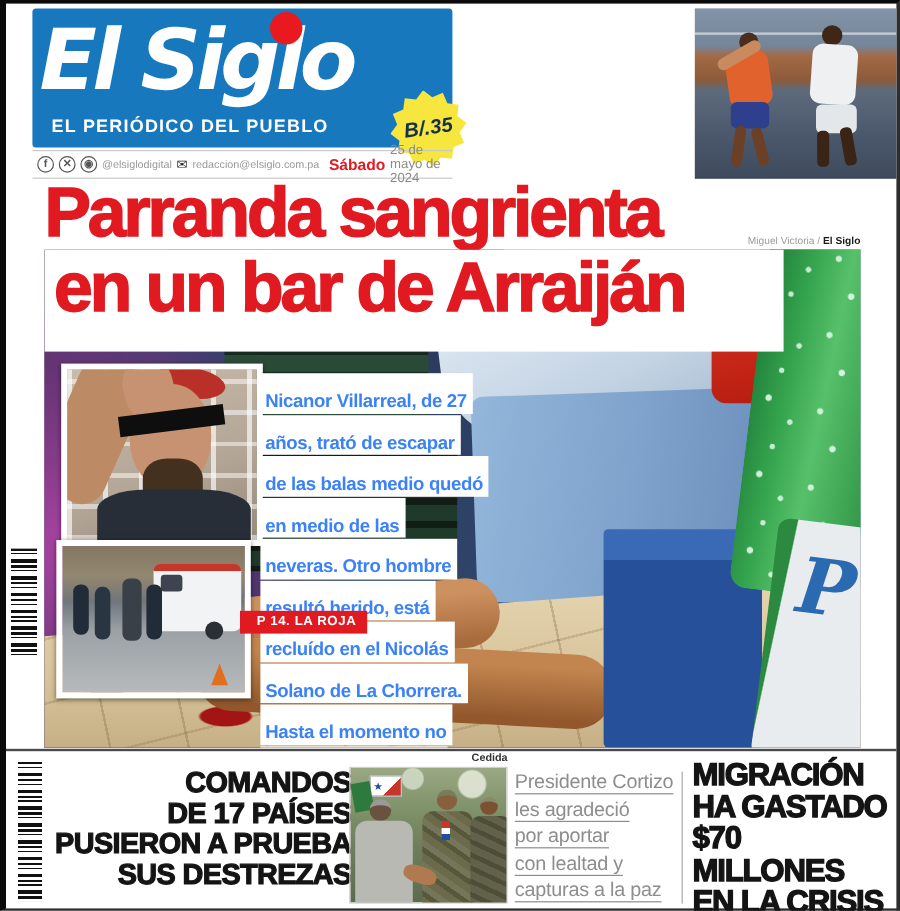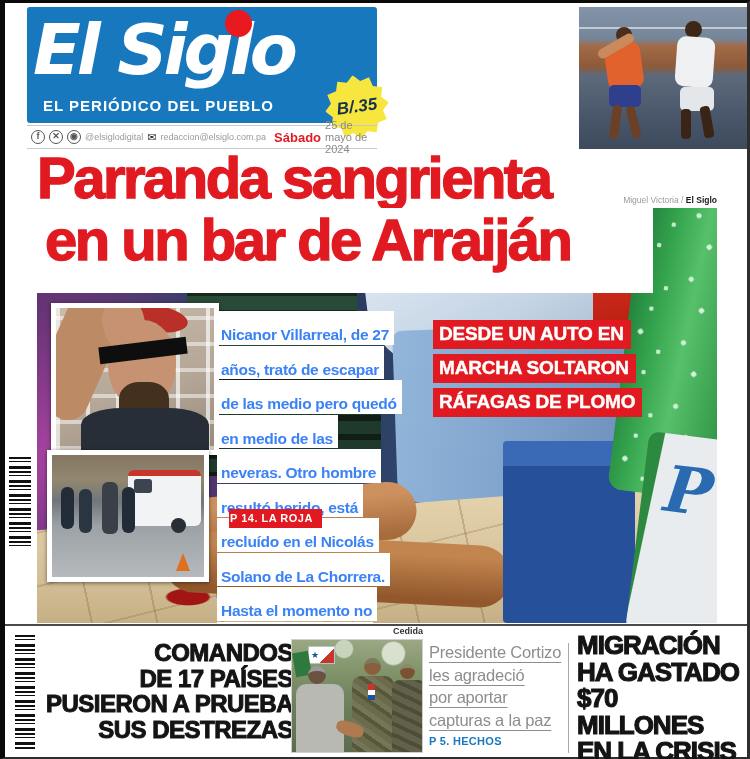--- a/index.html
+++ b/index.html
@@ -77,21 +77,21 @@
   .selfie { left:14px; top:95px; width:168px; height:152px;
       background:
         repeating-linear-gradient(90deg, rgba(255,255,255,.65) 0 4px, transparent 4px 30px),
         repeating-linear-gradient(0deg, rgba(255,255,255,.5) 0 4px, transparent 4px 26px),
         linear-gradient(160deg,#c9bcab 0%,#b3a696 60%,#97897b 100%); }
   .police { left:10px; top:242px; width:162px; height:132px;
       background:linear-gradient(180deg,#847662 0%,#93876f 20%,#70767c 38%,#9ba1a5 58%,#b6babd 100%); }
   .summary { left:180px; top:103px; width:215px; }
   .sum-line { margin-bottom:1px; }
   .sum-line span { display:inline-block; background:#fff; color:#3b82f6; font-weight:bold; font-size:15.5px; line-height:16.5px; padding:16px 5px 1px 4px; letter-spacing:-0.3px; }
-  .lead-tag { left:192px; top:301px; background:#e11a21; color:#fff; font-weight:bold; font-size:11px; padding:3px 9px 4px 1px; letter-spacing:0.5px; }
+  .lead-tag { left:163px; top:301px; background:#e11a21; color:#fff; font-weight:bold; font-size:11px; padding:3px 9px 4px 14px; letter-spacing:0.5px; }
   .callout { left:396px; top:112px; }
   .callout div { width:max-content; background:#e11a21; color:#fff; font-weight:bold; font-size:19px; letter-spacing:-0.2px; padding:3px 7px 4px 6px; margin-bottom:5px; -webkit-text-stroke:0.4px #fff; }
 
   
   .barcode { background:repeating-linear-gradient(180deg,#111 0 2px,#fff 2px 4px,#111 4px 5px,#fff 5px 9px,#111 9px 12px,#fff 12px 14px); border:2px solid #fff; }
   .bc-a { left:2px; top:452px; width:26px; height:96px; }
   .bc-b { left:8px; top:630px; width:24px; height:120px; }
 
   
   .bottom-rule { left:0; top:621px; width:742px; height:2px; background:#4a4a4a; }
@@ -187,37 +187,32 @@
       <div class="abs" style="left:6%;top:26%;width:13px;height:42px;background:#222c38;border-radius:6px;"></div>
       <div class="abs" style="left:18%;top:28%;width:13px;height:44px;background:#2a3542;border-radius:6px;"></div>
       <div class="abs" style="left:33%;top:22%;width:16px;height:52px;background:#3a4048;border-radius:6px;"></div>
       <div class="abs" style="left:46%;top:26%;width:13px;height:46px;background:#222c38;border-radius:6px;"></div>
       <div class="abs" style="right:14px;bottom:6px;width:0;height:0;border-left:7px solid transparent;border-right:7px solid transparent;border-bottom:18px solid #e07020;"></div>
     </div>
 
     <div class="abs summary">
       <div class="sum-line"><span>Nicanor  Villarreal, de 27</span></div>
       <div class="sum-line"><span>años, trató de escapar</span></div>
-      <div class="sum-line"><span>de las medio pero quedó</span></div>
+      <div class="sum-line"><span>de las balas medio quedó</span></div>
       <div class="sum-line"><span>en medio de las</span></div>
       <div class="sum-line"><span>neveras. Otro hombre</span></div>
       <div class="sum-line"><span>resultó herido, está</span></div>
       <div class="sum-line"><span>recluído en el Nicolás</span></div>
       <div class="sum-line"><span>Solano de La Chorrera.</span></div>
       <div class="sum-line"><span>Hasta el momento no</span></div>
       <div class="sum-line"><span>hay capturas, van 21</span></div>
       <div class="sum-line"><span>crímenes en el oeste</span></div>
     </div>
     <div class="abs lead-tag">P 14. LA ROJA</div>
 
-    <div class="abs callout">
-      <div>DESDE UN AUTO EN</div>
-      <div>MARCHA SOLTARON</div>
-      <div>RÁFAGAS DE PLOMO</div>
-    </div>
   </div>
 
   <div class="abs barcode bc-a"></div>
   <div class="abs barcode bc-b"></div>
 
   <div class="abs bottom-rule"></div>
 
   <div class="abs comandos">
     <div>COMANDOS</div>
     <div>DE 17 PAÍSES</div>
@@ -236,20 +231,21 @@
     <div class="abs" style="left:76px;top:44px;width:7px;height:16px;background:linear-gradient(180deg,#c8352a 0 40%,#fff 40% 70%,#1d4f9c 70% 100%);"></div>
     <div class="abs head" style="left:108px;top:24px;width:15px;height:15px;background:#7a5232;border-top:4px solid #8a8a6a;"></div>
     <div class="abs" style="left:100px;top:40px;width:34px;height:74px;background:repeating-linear-gradient(25deg,#62624a 0 6px,#4e4e38 6px 10px);border-radius:8px 8px 0 0;"></div>
     <div class="abs" style="left:44px;top:82px;width:28px;height:14px;background:#b07a50;border-radius:40%;transform:rotate(18deg);"></div>
   </div>
 
   <div class="abs cortizo">
     <div class="ln">Presidente Cortizo</div>
     <div class="ln">les agradeció</div>
     <div class="ln">por  aportar</div>
+    <div class="ln">con lealtad  y</div>
     <div class="ln">capturas a la paz</div>
     <div class="cortizo-tag">P 5. HECHOS</div>
   </div>
 
   <div class="abs v-divider"></div>
 
   <div class="abs migracion">
     <div>MIGRACIÓN</div>
     <div>HA GASTADO</div>
     <div>$70 MILLONES</div>

